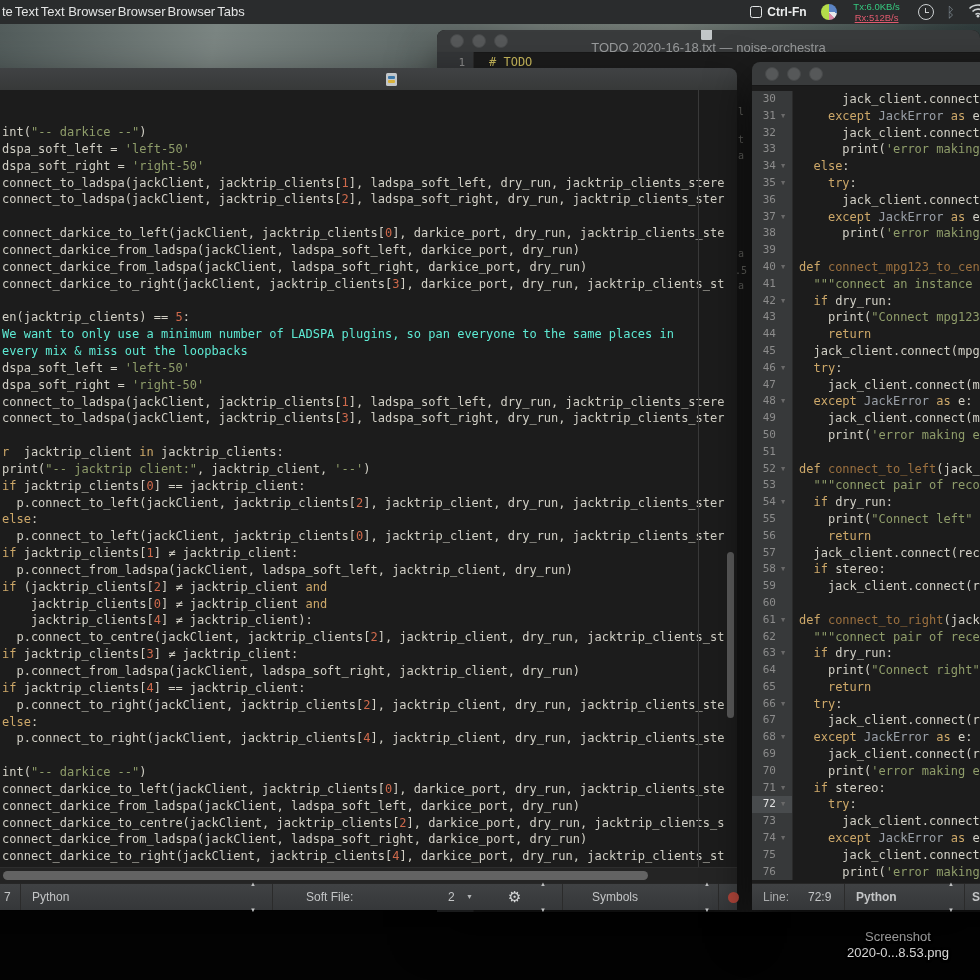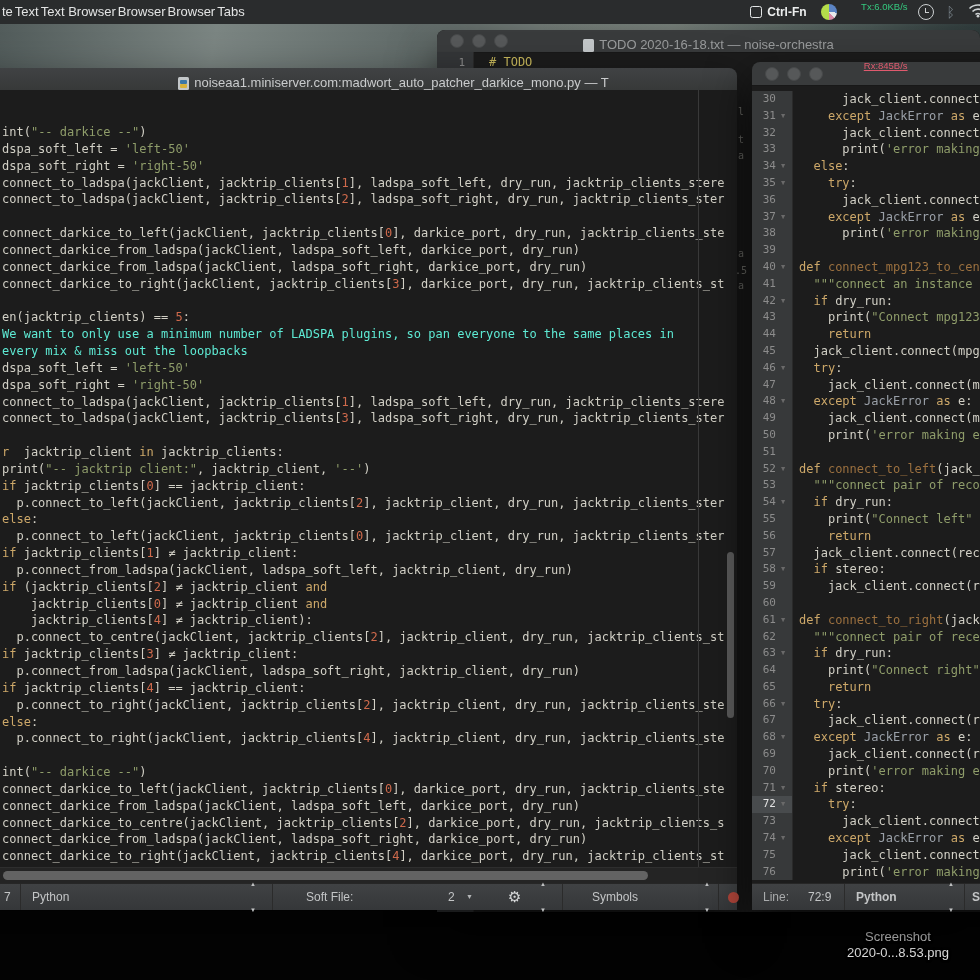--- a/index.html
+++ b/index.html
@@ -9,38 +9,38 @@
   #menubar{position:absolute;left:0;top:0;width:980px;height:24px;background:#2a2c2d;
            display:flex;align-items:center;z-index:50;color:#e3e4e4;font-size:13px;}
   .menu-item{padding:0 1px;height:24px;line-height:24px;white-space:nowrap;}
   .menu-item:first-child{padding-left:2px;}
   #menu-right{position:absolute;right:0;top:0;height:24px;display:flex;align-items:center;}
   .cb{width:10px;height:10px;border:1.5px solid #e3e6e7;border-radius:2.5px;margin-right:5px;}
   #ctrlfn{display:flex;align-items:center;font-size:12px;font-weight:bold;color:#eceeee;margin-right:14px;padding-left:16px;}
   #pie{width:16px;height:16px;border-radius:50%;margin-right:9px;
        background:conic-gradient(#5b84c4 0 95deg,#e8eaec 95deg 140deg,#d98ba8 140deg 180deg,#b4dc4a 180deg 360deg);}
   #txrx{width:62px;font-size:9.5px;line-height:11px;margin-right:10px;font-family:"Liberation Sans",sans-serif;}
-  .net-row{display:flex;justify-content:flex-end;margin-top:48px;}
+  .net-row{display:flex;justify-content:center;}
   .tx{color:#35c97f;} .rx{color:#e05a6e;text-decoration:underline;}
   #clock-icon{position:relative;width:14px;height:14px;border:1.5px solid #ccd0d1;border-radius:50%;margin-right:13px;}
   #clock-icon:before{content:"";position:absolute;left:6px;top:2.5px;width:1.5px;height:4.5px;background:#ccd0d1;}
   #clock-icon:after{content:"";position:absolute;left:6.5px;top:6.5px;width:4px;height:1.5px;background:#ccd0d1;}
   #bt-icon{color:#79838a;font-size:14px;margin-right:13px;font-family:"DejaVu Sans",sans-serif;}
   #wifi-icon{margin-right:-8px;}
   
   #wallpaper{position:absolute;left:0;top:24px;width:980px;height:46px;z-index:1;
     background:linear-gradient(100deg,#525c5b,#7b8582 22%,#626c6a 42%,#8d968f 68%,#70807b 88%,#4c5a59);}
   #wallpaper:after{content:"";position:absolute;inset:0;
     background:linear-gradient(90deg,rgba(0,0,0,0) 55%,rgba(16,26,28,.45));}
   
   .window{position:absolute;box-shadow:0 18px 45px rgba(0,0,0,.65);}
   .titlebar{position:relative;background:linear-gradient(#404244,#373939);border-bottom:1px solid #181818;
             color:#c9cbcc;font-size:13px;}
   .titlebar.inactive{background:#393b3c;color:#9a9c9d;}
-  .title-text{display:flex;align-items:flex-end;justify-content:center;height:100%;white-space:nowrap;overflow:hidden;}
+  .title-text{display:flex;align-items:center;justify-content:center;height:100%;white-space:nowrap;overflow:hidden;flex-direction:column;}
   .lights{position:absolute;left:13px;top:50%;transform:translateY(-50%);display:flex;gap:8px;}
   .light{width:12px;height:12px;border-radius:50%;background:#565859;border:0.5px solid #47494a;}
   .doc-icon{position:relative;width:11px;height:13px;background:#c3c7c9;border-radius:1.5px;margin-right:5px;flex:0 0 auto;}
   .doc-icon.py:before{content:"";position:absolute;left:2px;top:3px;width:7px;height:3.5px;background:#3b77a8;border-radius:1px;}
   .doc-icon.py:after{content:"";position:absolute;left:2px;top:7px;width:7px;height:3.5px;background:#d8b23c;border-radius:1px;}
   
   .code{font-family:"DejaVu Sans Mono","Liberation Mono",monospace;font-size:12px;white-space:pre;}
   .code-line{height:16.85px;line-height:16.85px;padding-left:2px;}
   .tk-p{color:#d2d0c6}.tk-k{color:#cda869}.tk-s{color:#8f9d6a}.tk-n{color:#cf6a4c}
   .tk-c{color:#5eead4}.tk-f{color:#9b703f}.tk-e{color:#9aa0a8}
@@ -134,21 +134,20 @@
       <span class="item" style="left:66px;">183:40</span>
       <span class="vsep" style="left:118px;"></span>
       <span class="item" style="left:126px;font-weight:bold;">Markdo</span>
     </div>
   </div>
 
   <div class="window" id="main-window">
     <div class="titlebar">
       <div class="title-text">
         <span class="doc-icon py"></span>
-        <span>noiseaa1.miniserver.com:madwort_auto_patcher_darkice_mono.py — T</span>
       </div>
     </div>
 
     <div id="main-code" class="code">
       <div id="left-lines" style="padding-top:6px;"><div class="code-line"><span class="tk-p">int(</span><span class="tk-s">"-- darkice --"</span><span class="tk-p">)</span></div><div class="code-line"><span class="tk-p">dspa_soft_left = </span><span class="tk-s">'left-50'</span></div><div class="code-line"><span class="tk-p">dspa_soft_right = </span><span class="tk-s">'right-50'</span></div><div class="code-line"><span class="tk-p">connect_to_ladspa(jackClient, jacktrip_clients[</span><span class="tk-n">1</span><span class="tk-p">], ladspa_soft_left, dry_run, jacktrip_clients_stere</span></div><div class="code-line"><span class="tk-p">connect_to_ladspa(jackClient, jacktrip_clients[</span><span class="tk-n">2</span><span class="tk-p">], ladspa_soft_right, dry_run, jacktrip_clients_ster</span></div><div class="code-line">&nbsp;</div><div class="code-line"><span class="tk-p">connect_darkice_to_left(jackClient, jacktrip_clients[</span><span class="tk-n">0</span><span class="tk-p">], darkice_port, dry_run, jacktrip_clients_ste</span></div><div class="code-line"><span class="tk-p">connect_darkice_from_ladspa(jackClient, ladspa_soft_left, darkice_port, dry_run)</span></div><div class="code-line"><span class="tk-p">connect_darkice_from_ladspa(jackClient, ladspa_soft_right, darkice_port, dry_run)</span></div><div class="code-line"><span class="tk-p">connect_darkice_to_right(jackClient, jacktrip_clients[</span><span class="tk-n">3</span><span class="tk-p">], darkice_port, dry_run, jacktrip_clients_st</span></div><div class="code-line">&nbsp;</div><div class="code-line"><span class="tk-p">en(jacktrip_clients) == </span><span class="tk-n">5</span><span class="tk-p">:</span></div><div class="code-line"><span class="tk-c">We want to only use a minimum number of LADSPA plugins, so pan everyone to the same places in</span></div><div class="code-line"><span class="tk-c">every mix &amp; miss out the loopbacks</span></div><div class="code-line"><span class="tk-p">dspa_soft_left = </span><span class="tk-s">'left-50'</span></div><div class="code-line"><span class="tk-p">dspa_soft_right = </span><span class="tk-s">'right-50'</span></div><div class="code-line"><span class="tk-p">connect_to_ladspa(jackClient, jacktrip_clients[</span><span class="tk-n">1</span><span class="tk-p">], ladspa_soft_left, dry_run, jacktrip_clients_stere</span></div><div class="code-line"><span class="tk-p">connect_to_ladspa(jackClient, jacktrip_clients[</span><span class="tk-n">3</span><span class="tk-p">], ladspa_soft_right, dry_run, jacktrip_clients_ster</span></div><div class="code-line">&nbsp;</div><div class="code-line"><span class="tk-k">r</span><span class="tk-p">  jacktrip_client </span><span class="tk-k">in</span><span class="tk-p"> jacktrip_clients:</span></div><div class="code-line"><span class="tk-p">print(</span><span class="tk-s">"-- jacktrip client:"</span><span class="tk-p">, jacktrip_client, </span><span class="tk-s">'--'</span><span class="tk-p">)</span></div><div class="code-line"><span class="tk-k">if</span><span class="tk-p"> jacktrip_clients[</span><span class="tk-n">0</span><span class="tk-p">] == jacktrip_client:</span></div><div class="code-line"><span class="tk-p">  p.connect_to_left(jackClient, jacktrip_clients[</span><span class="tk-n">2</span><span class="tk-p">], jacktrip_client, dry_run, jacktrip_clients_ster</span></div><div class="code-line"><span class="tk-k">else</span><span class="tk-p">:</span></div><div class="code-line"><span class="tk-p">  p.connect_to_left(jackClient, jacktrip_clients[</span><span class="tk-n">0</span><span class="tk-p">], jacktrip_client, dry_run, jacktrip_clients_ster</span></div><div class="code-line"><span class="tk-k">if</span><span class="tk-p"> jacktrip_clients[</span><span class="tk-n">1</span><span class="tk-p">] ≠ jacktrip_client:</span></div><div class="code-line"><span class="tk-p">  p.connect_from_ladspa(jackClient, ladspa_soft_left, jacktrip_client, dry_run)</span></div><div class="code-line"><span class="tk-k">if</span><span class="tk-p"> (jacktrip_clients[</span><span class="tk-n">2</span><span class="tk-p">] ≠ jacktrip_client </span><span class="tk-k">and</span></div><div class="code-line"><span class="tk-p">    jacktrip_clients[</span><span class="tk-n">0</span><span class="tk-p">] ≠ jacktrip_client </span><span class="tk-k">and</span></div><div class="code-line"><span class="tk-p">    jacktrip_clients[</span><span class="tk-n">4</span><span class="tk-p">] ≠ jacktrip_client):</span></div><div class="code-line"><span class="tk-p">  p.connect_to_centre(jackClient, jacktrip_clients[</span><span class="tk-n">2</span><span class="tk-p">], jacktrip_client, dry_run, jacktrip_clients_st</span></div><div class="code-line"><span class="tk-k">if</span><span class="tk-p"> jacktrip_clients[</span><span class="tk-n">3</span><span class="tk-p">] ≠ jacktrip_client:</span></div><div class="code-line"><span class="tk-p">  p.connect_from_ladspa(jackClient, ladspa_soft_right, jacktrip_client, dry_run)</span></div><div class="code-line"><span class="tk-k">if</span><span class="tk-p"> jacktrip_clients[</span><span class="tk-n">4</span><span class="tk-p">] == jacktrip_client:</span></div><div class="code-line"><span class="tk-p">  p.connect_to_right(jackClient, jacktrip_clients[</span><span class="tk-n">2</span><span class="tk-p">], jacktrip_client, dry_run, jacktrip_clients_ste</span></div><div class="code-line"><span class="tk-k">else</span><span class="tk-p">:</span></div><div class="code-line"><span class="tk-p">  p.connect_to_right(jackClient, jacktrip_clients[</span><span class="tk-n">4</span><span class="tk-p">], jacktrip_client, dry_run, jacktrip_clients_ste</span></div><div class="code-line">&nbsp;</div><div class="code-line"><span class="tk-p">int(</span><span class="tk-s">"-- darkice --"</span><span class="tk-p">)</span></div><div class="code-line"><span class="tk-p">connect_darkice_to_left(jackClient, jacktrip_clients[</span><span class="tk-n">0</span><span class="tk-p">], darkice_port, dry_run, jacktrip_clients_ste</span></div><div class="code-line"><span class="tk-p">connect_darkice_from_ladspa(jackClient, ladspa_soft_left, darkice_port, dry_run)</span></div><div class="code-line"><span class="tk-p">connect_darkice_to_centre(jackClient, jacktrip_clients[</span><span class="tk-n">2</span><span class="tk-p">], darkice_port, dry_run, jacktrip_clients_s</span></div><div class="code-line"><span class="tk-p">connect_darkice_from_ladspa(jackClient, ladspa_soft_right, darkice_port, dry_run)</span></div><div class="code-line"><span class="tk-p">connect_darkice_to_right(jackClient, jacktrip_clients[</span><span class="tk-n">4</span><span class="tk-p">], darkice_port, dry_run, jacktrip_clients_st</span></div><div class="code-line">&nbsp;</div></div>
       <div id="wrap-guide"></div>
       <div id="main-vscroll"></div>
     </div>
 
     <div id="main-hscroll">
@@ -222,21 +221,21 @@
         <span>Ctrl-Fn</span>
       </span>
       <span id="pie"></span>
       <span id="txrx">
         <span class="net-row tx">
             <span>Tx:</span>
             <span>6.0KB/s</span>
           </span>
         <span class="net-row rx">
             <span>Rx:</span>
-            <span>845B/s</span>
+            <span>512B/s</span>
           </span>
       </span>
       <span id="clock-icon"></span>
       <span id="bt-icon">ᛒ</span>
       <span id="wifi-icon">
         <svg width="20" height="15" viewBox="0 0 20 15">
           <path d="M1.5 5.5 a 12 12 0 0 1 17 0" stroke="#ccd0d1" stroke-width="1.6" fill="none"></path>
           <path d="M4.5 8.5 a 7.5 7.5 0 0 1 11 0" stroke="#ccd0d1" stroke-width="1.6" fill="none"></path>
           <path d="M7.5 11.5 a 3.5 3.5 0 0 1 5 0" stroke="#ccd0d1" stroke-width="1.6" fill="none"></path>
           <circle cx="10" cy="13.2" r="1.4" fill="#ccd0d1"></circle>

